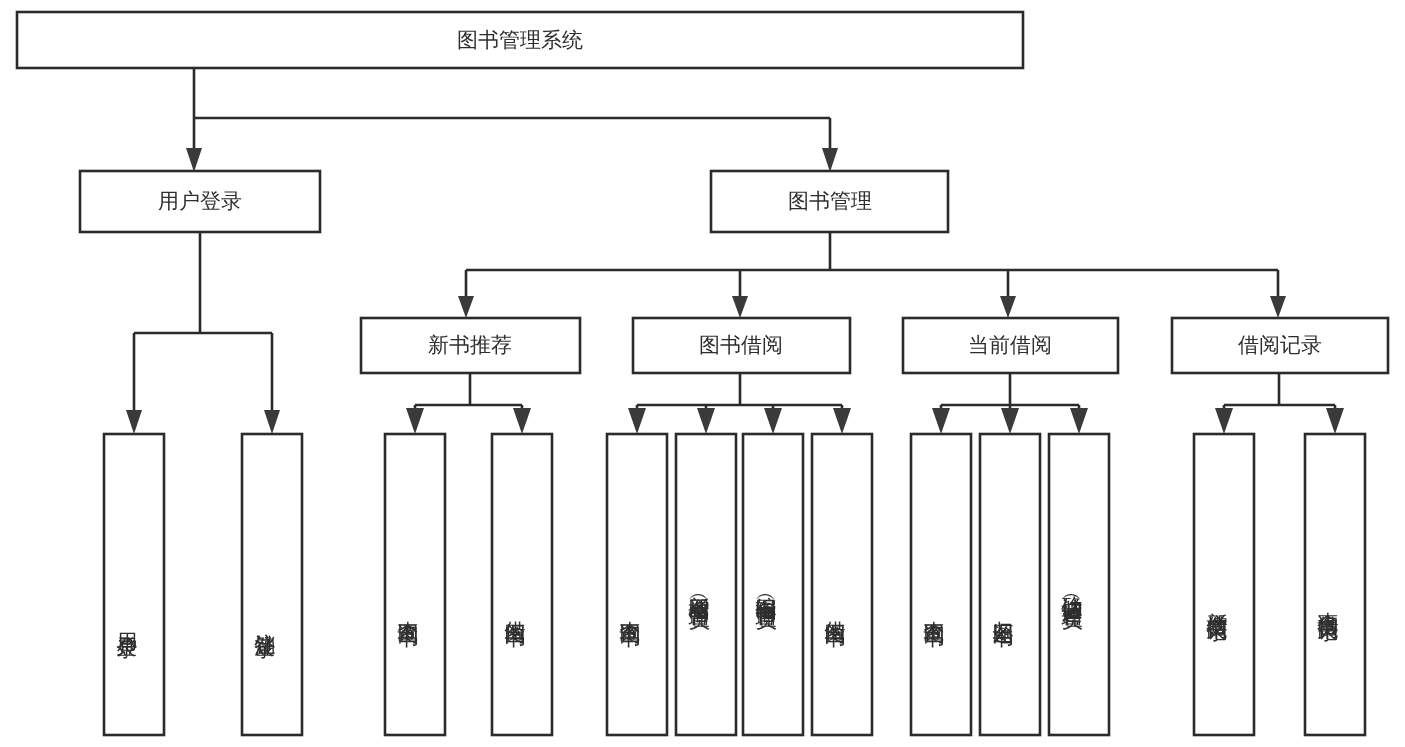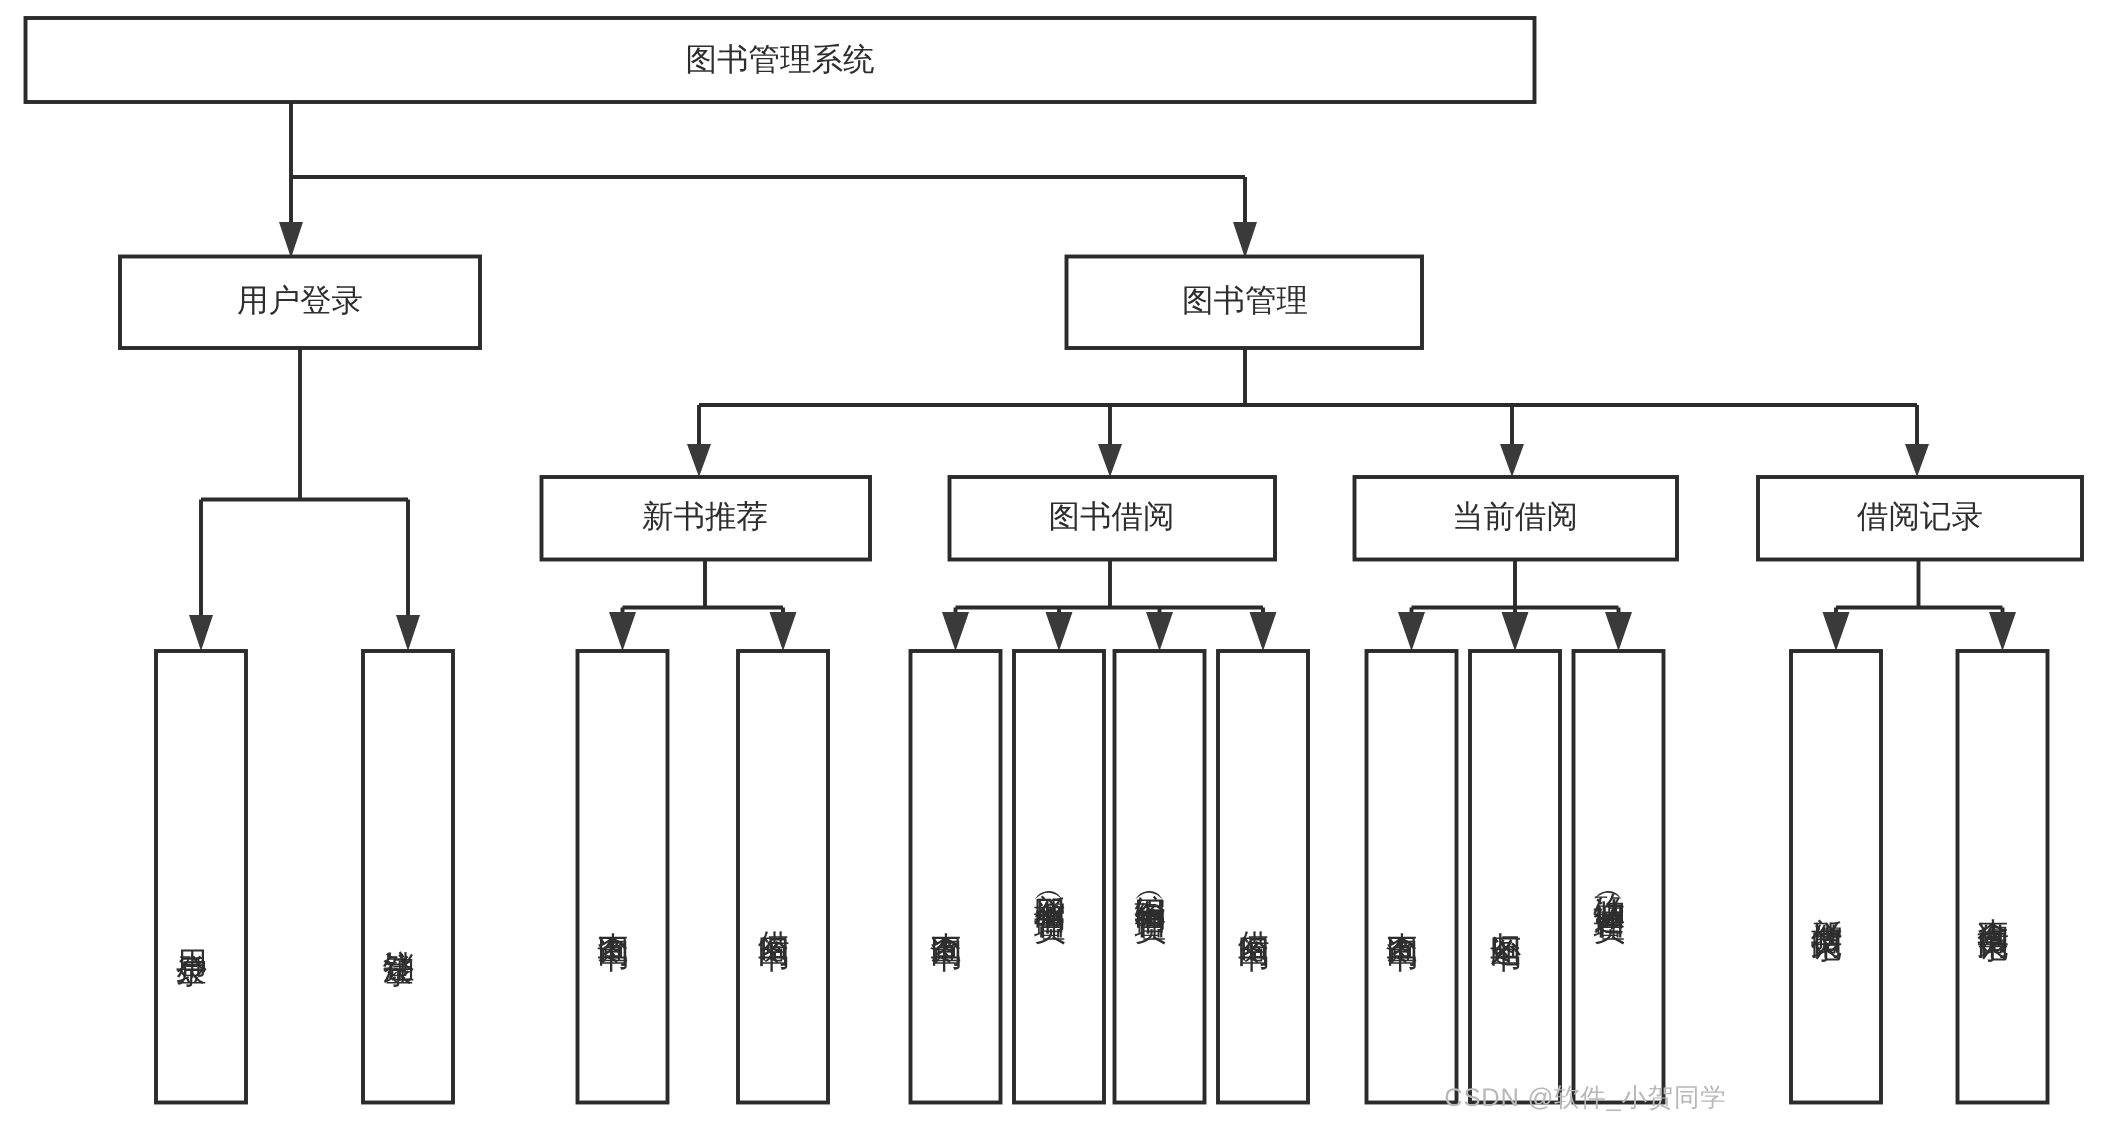--- a/index.html
+++ b/index.html
@@ -204,14 +204,13 @@
     <div class="label-vert" style="left:821px; top:508px; height:200px;">借阅图书</div>
 
     <div class="label-vert" style="left:920px; top:508px; height:200px;">查询图书</div>
     <div class="label-vert" style="left:989px; top:508px; height:200px;">归还图书</div>
     <div class="label-vert" style="left:1058px; top:443px; height:290px;">确认归还（管理员）</div>
 
     <div class="label-vert" style="left:1203px; top:476px; height:250px;">新增借阅记录</div>
     <div class="label-vert" style="left:1314px; top:476px; height:250px;">查询借阅记录</div>
   </div>
 
-  <div class="watermark">CSDN @软件_小贺同学</div>
 </div>
 
 </body></html>

